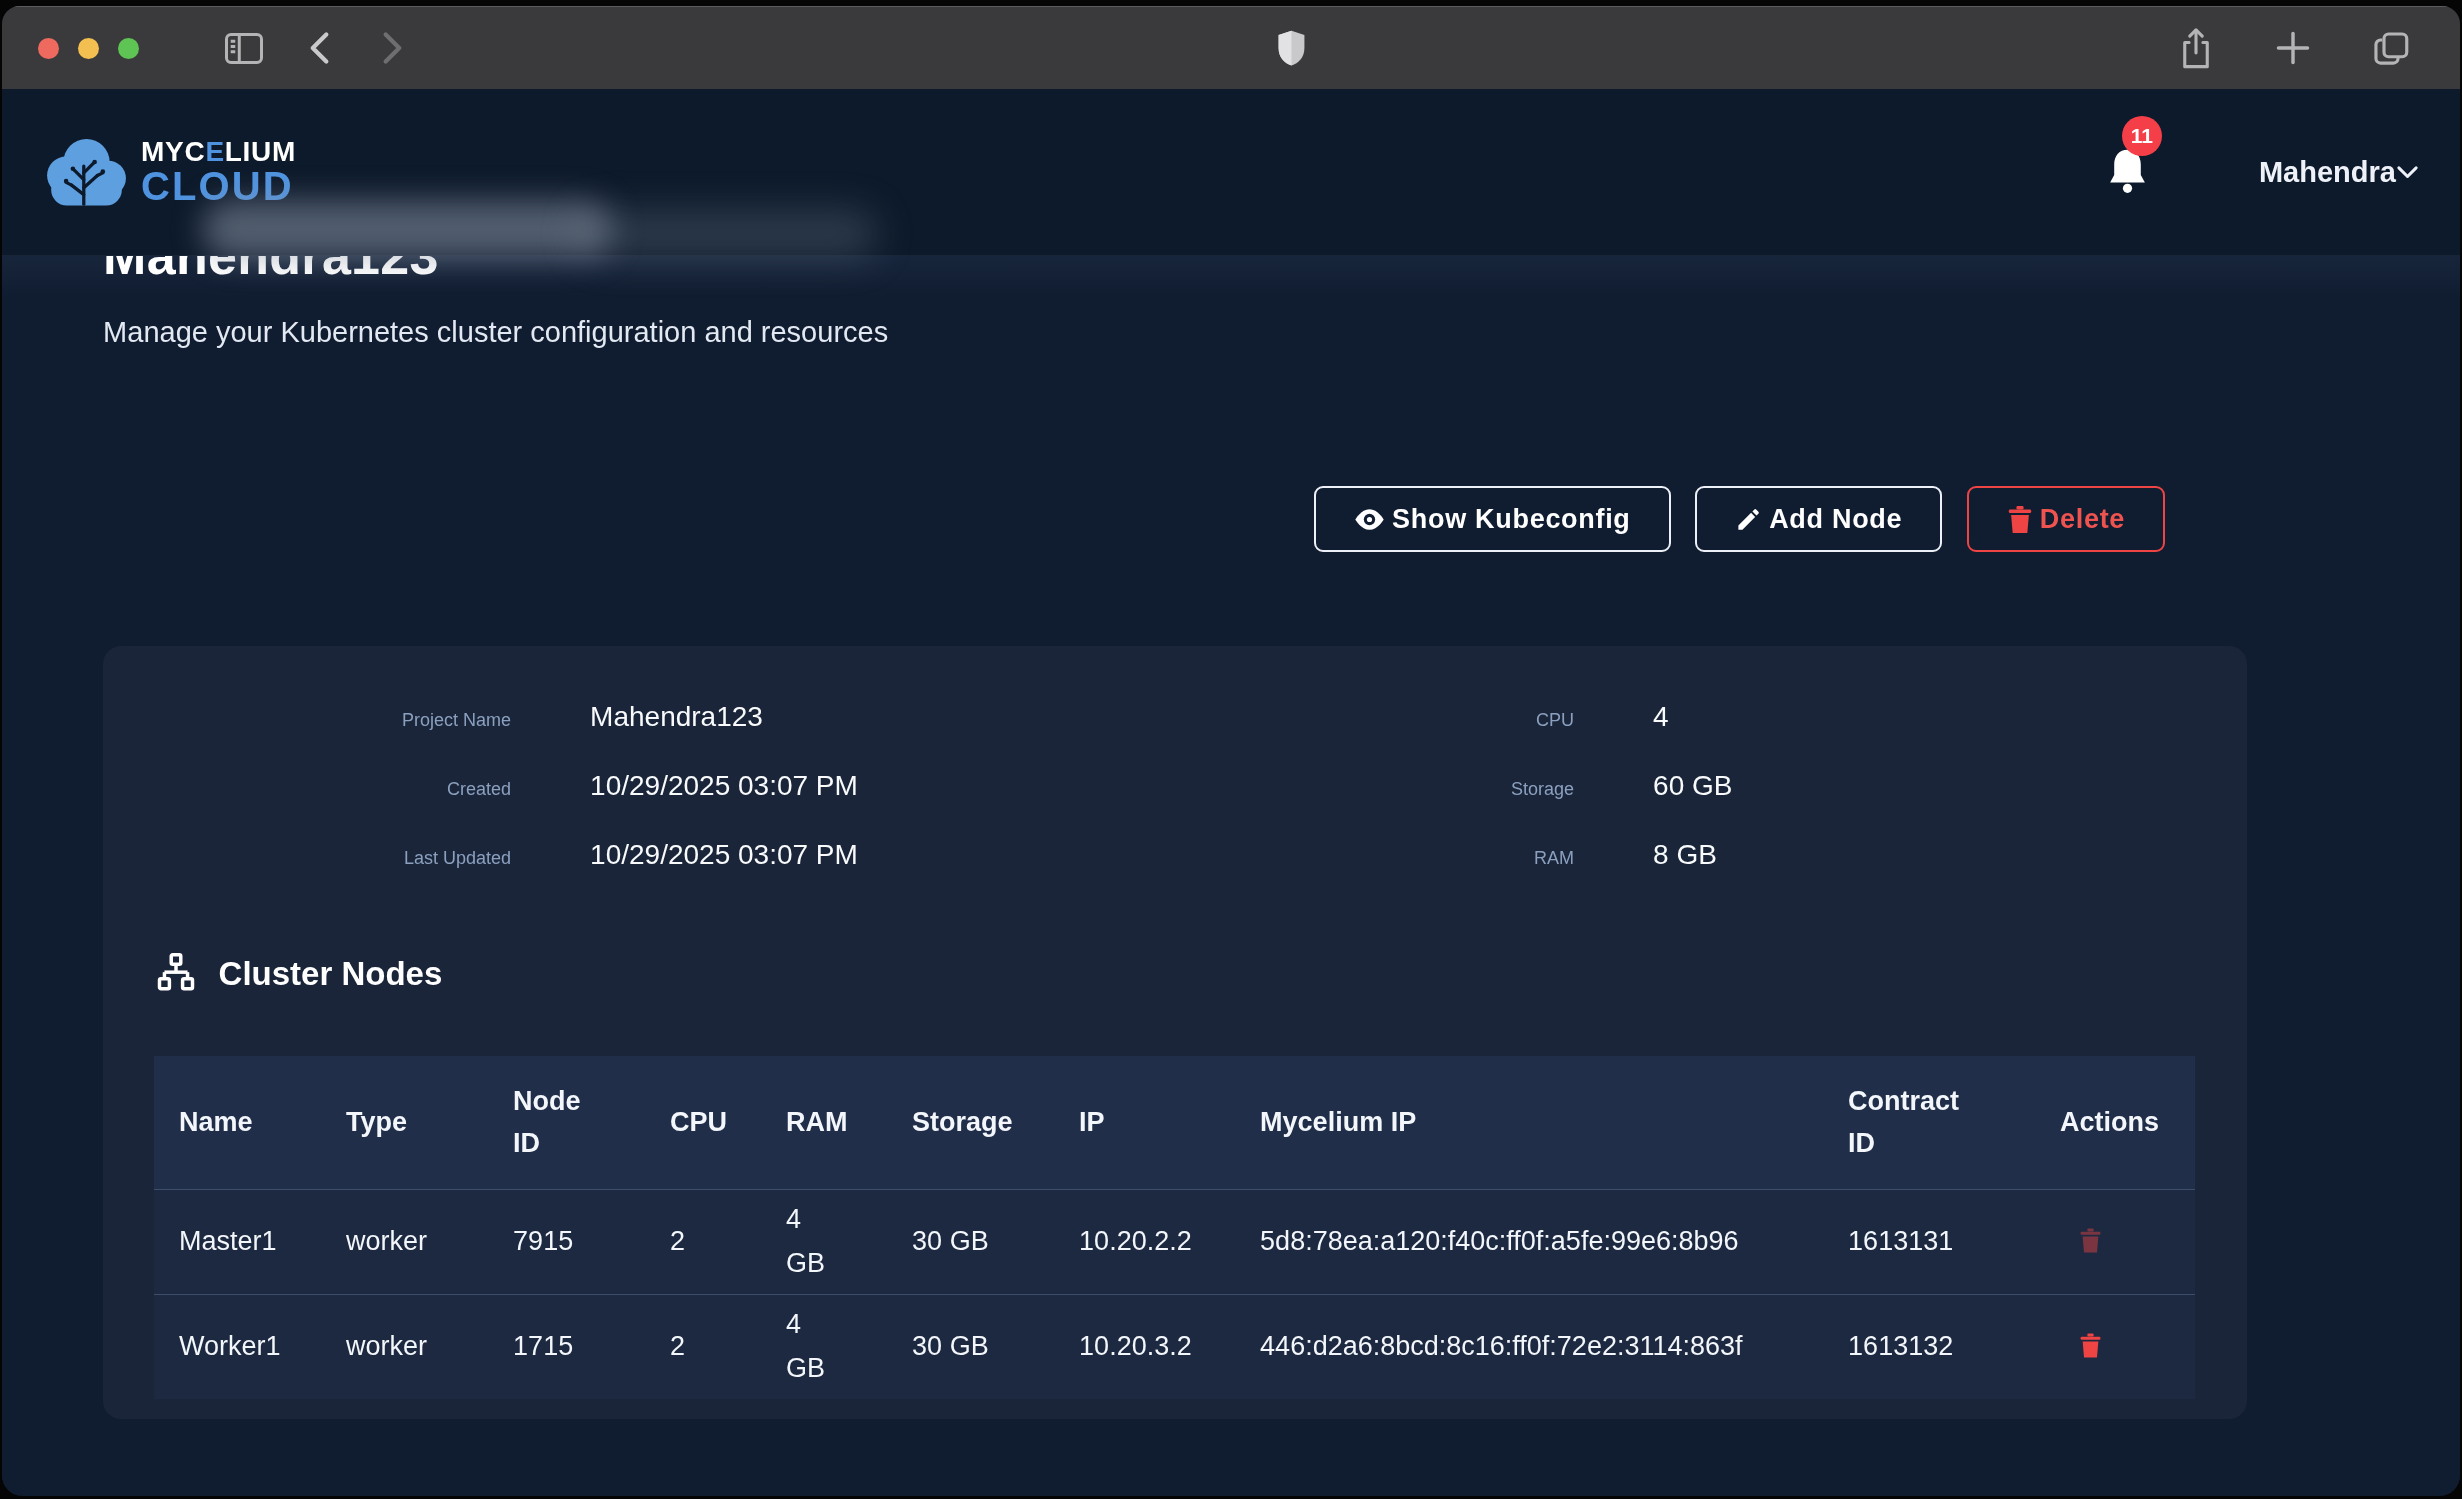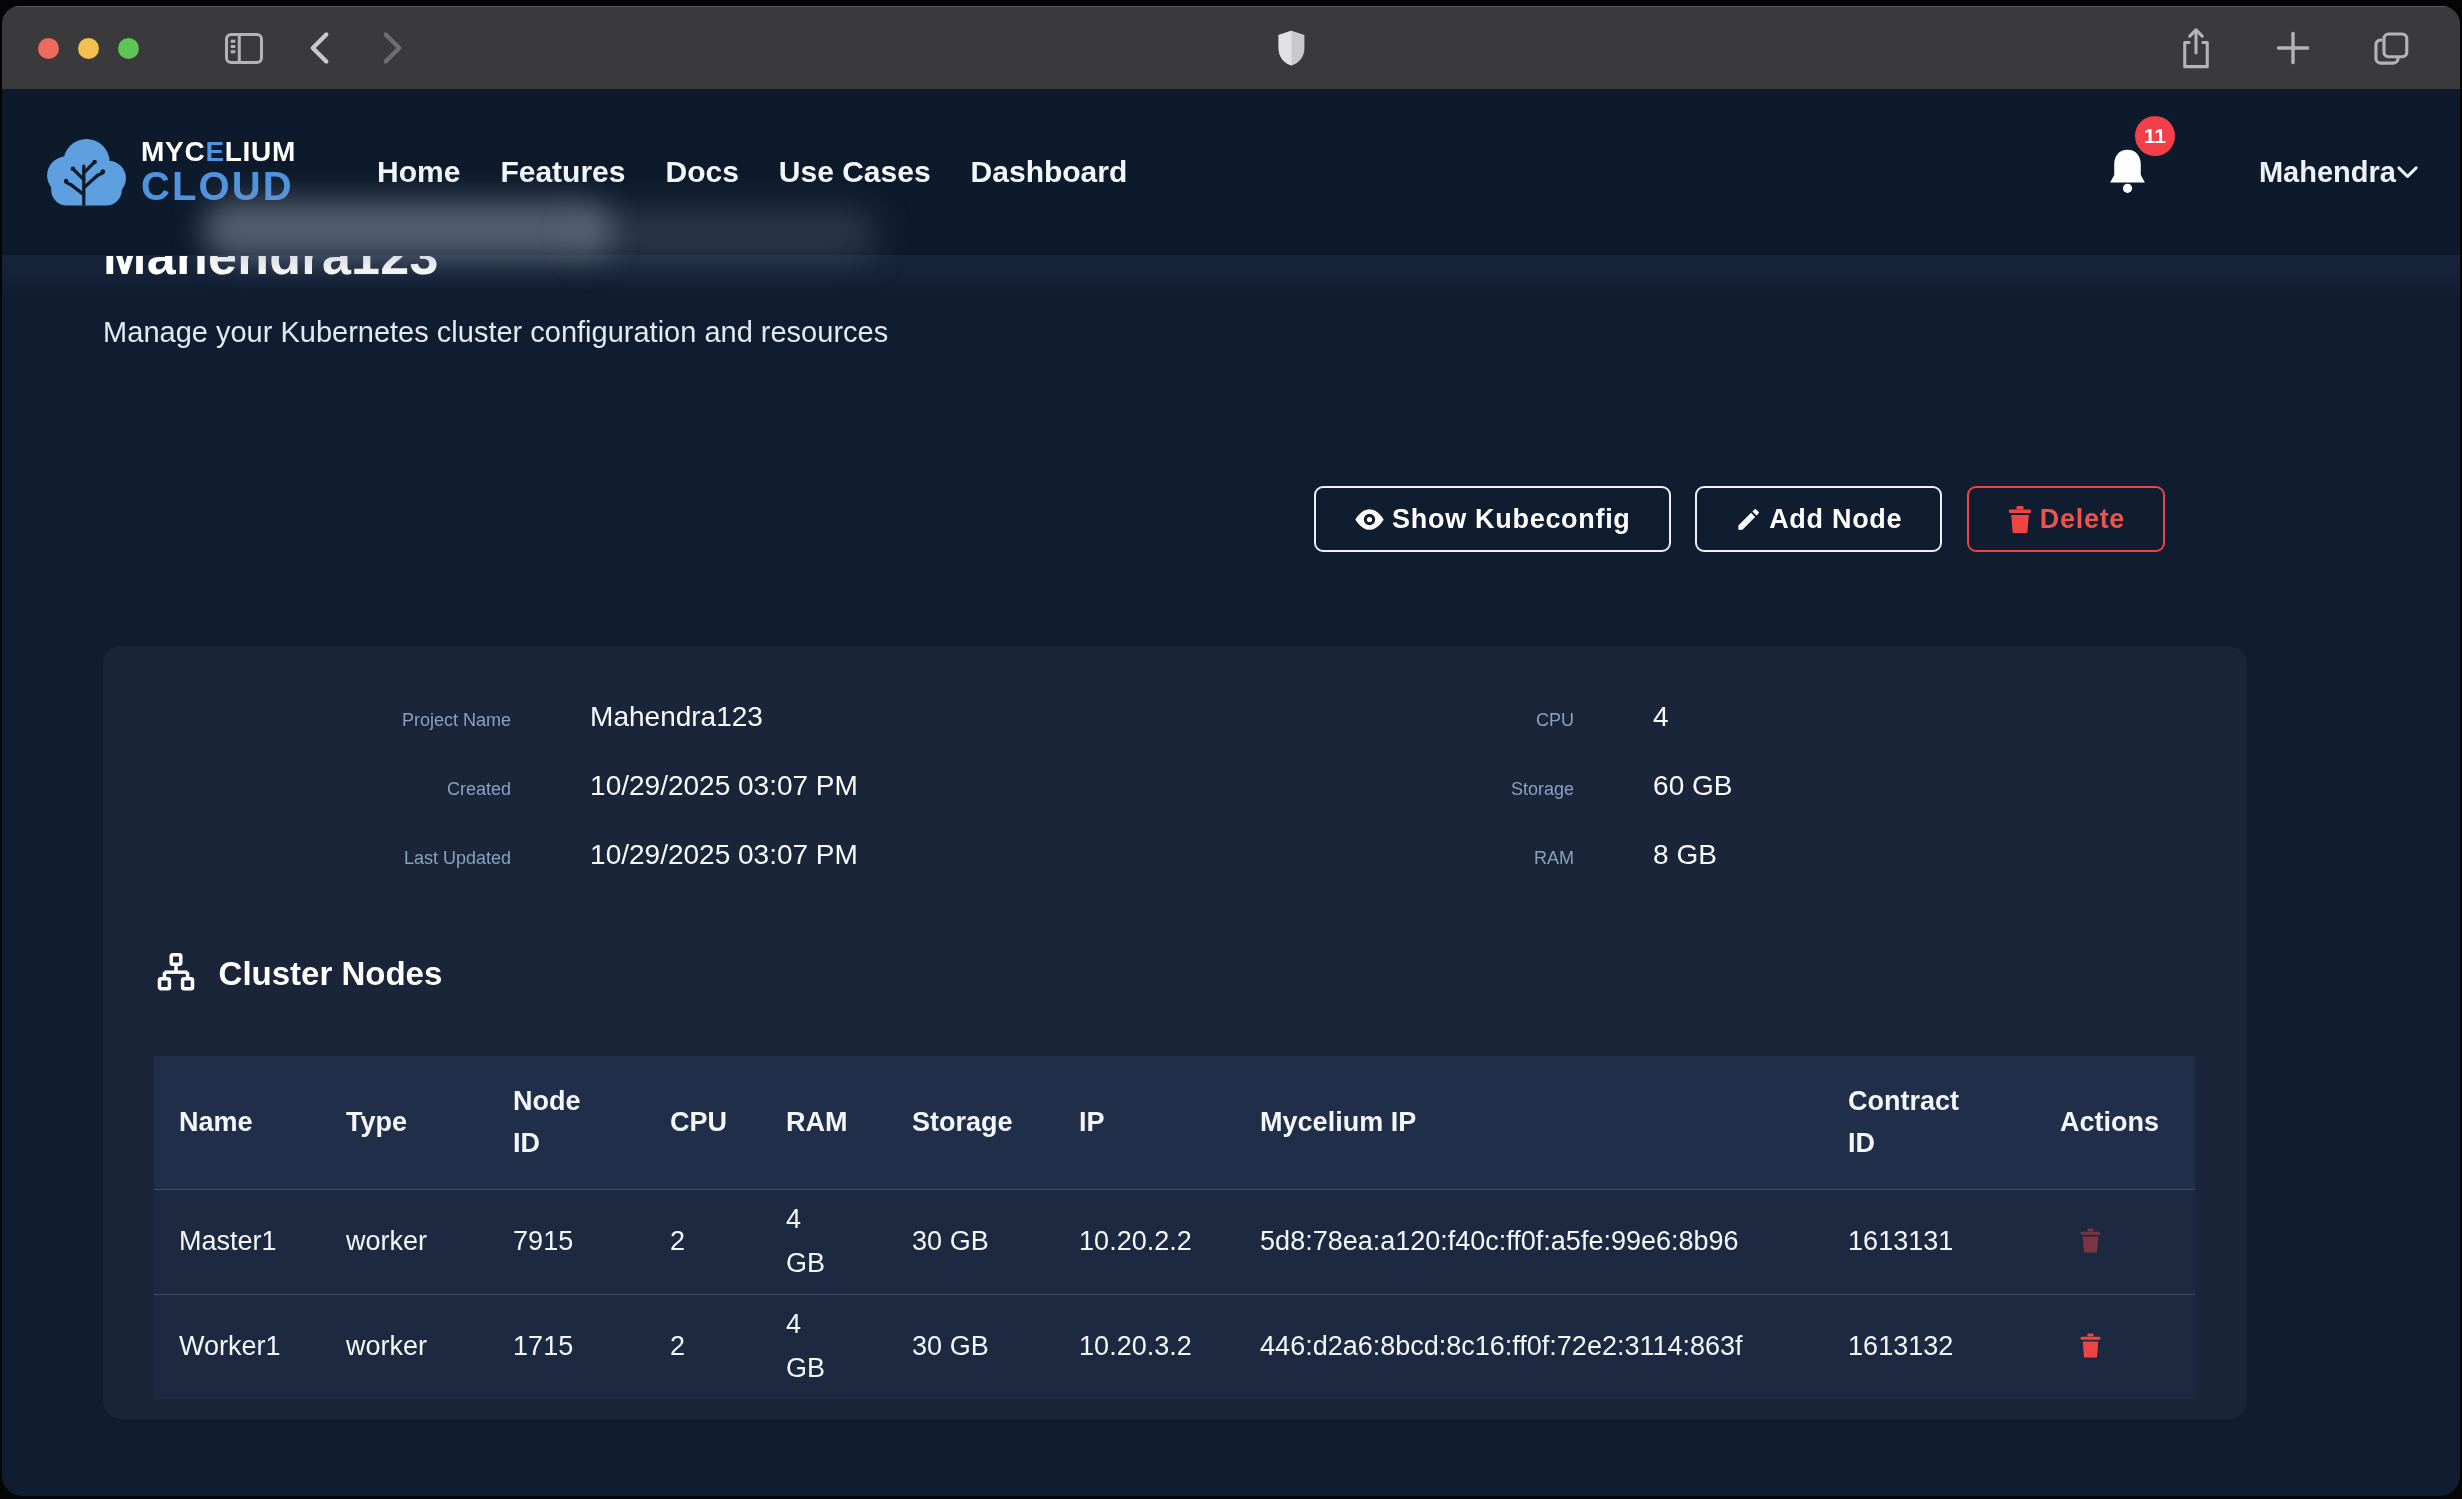--- a/index.html
+++ b/index.html
@@ -36,21 +36,21 @@
          border-bottom:0.7px solid rgba(255,255,255,0.05); }
   .brand { display:flex; align-items:center; gap:11px; }
   .brand-text { line-height:1.02; }
   .brand-top { font-size:28px; font-weight:800; color:#ffffff; letter-spacing:0.7px; }
   .brand-top .accent { color:#4f93e0; }
   .brand-bottom { font-size:40px; font-weight:800; color:#4f93e0; letter-spacing:2.1px; }
   .nav-links { display:flex; gap:40px; margin-left:81px; }
   .nav-link { font-size:30px; font-weight:700; color:#f3f6fa; cursor:pointer; }
   .nav-right { margin-left:auto; display:flex; align-items:center; gap:82px; }
   .bell-wrap { position:relative; margin-right:27px; }
-  .badge { position:absolute; top:-31px; left:30px; min-width:40px; height:40px; padding:0 6.8px;
+  .badge { position:absolute; top:-31px; left:17px; min-width:40px; height:40px; padding:0 6.8px;
            background:#f43f49; border-radius:20.5px; color:#fff; font-size:21px; font-weight:700;
            display:flex; align-items:center; justify-content:center; }
   .user { display:flex; align-items:center; color:#eef2f8; font-size:29px; font-weight:600; cursor:pointer; }
   .nav-blur { position:absolute; left:200px; bottom:-4.1px; width:410px; height:59px;
               background:rgba(138,150,165,0.55); border-radius:30px; filter:blur(15px); }
   .nav-blur2 { position:absolute; left:574px; bottom:-2.7px; width:301px; height:48px;
                background:rgba(120,132,148,0.30); border-radius:27px; filter:blur(18px); }
 
   
   .hero { position:relative; z-index:1; padding:0 101px;
@@ -187,27 +187,20 @@
                   <circle cx="38" cy="21" r="1.7"></circle>
               </g>
             </svg>
           </span>
           <div class="brand-text">
             <div class="brand-top"><span>MYC</span><span class="accent">E</span><span>LIUM</span></div>
             <div class="brand-bottom">CLOUD</div>
           </div>
         </div>
 
-        <div class="nav-links">
-          <span class="nav-link">Home</span>
-          <span class="nav-link">Features</span>
-          <span class="nav-link">Docs</span>
-          <span class="nav-link">Use Cases</span>
-          <span class="nav-link">Dashboard</span>
-        </div>
 
         <div class="nav-right">
           <div class="bell-wrap">
             <svg width="45" height="48" viewBox="0 0 24 26">
               <path d="M12 1.5 C7.6 1.5 4.8 4.8 4.8 9.3 V15.2 L2.6 19.2 H21.4 L19.2 15.2 V9.3 C19.2 4.8 16.4 1.5 12 1.5 Z" fill="#ffffff"></path>
               <circle cx="12" cy="22.4" r="2.5" fill="#ffffff"></circle>
             </svg>
             <span class="badge">11</span>
           </div>
           <div class="user">

